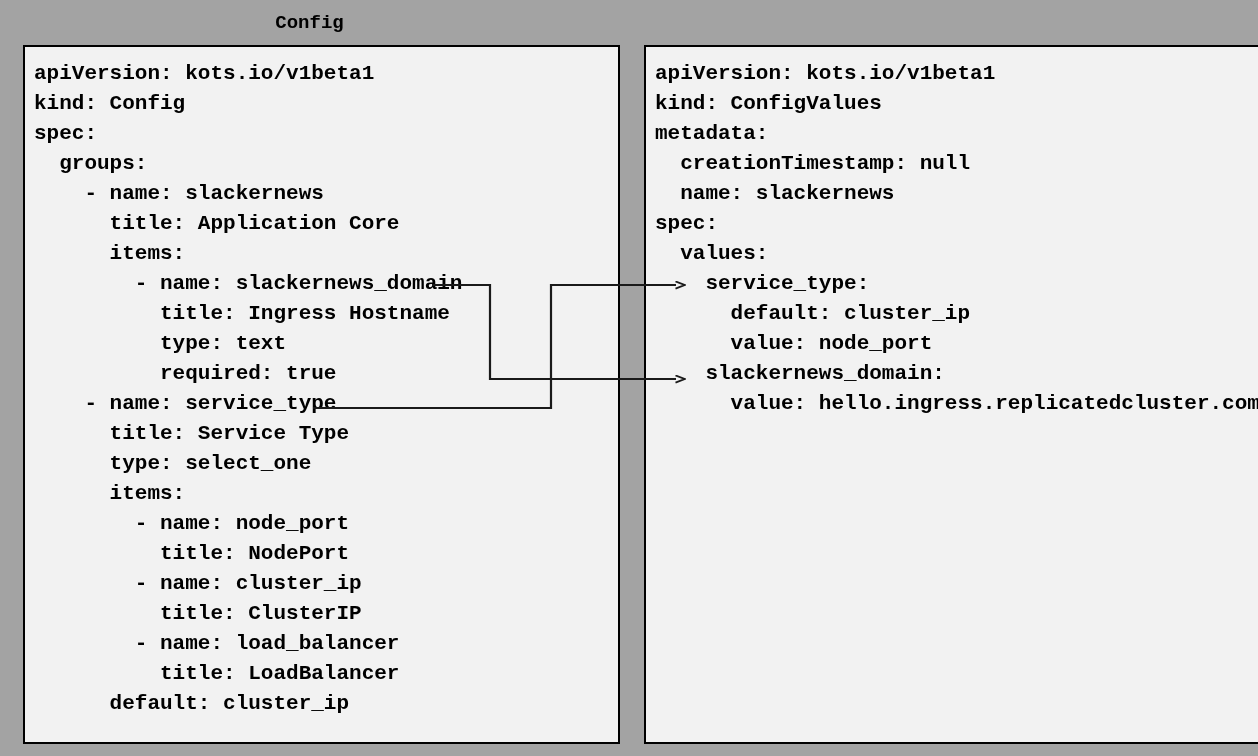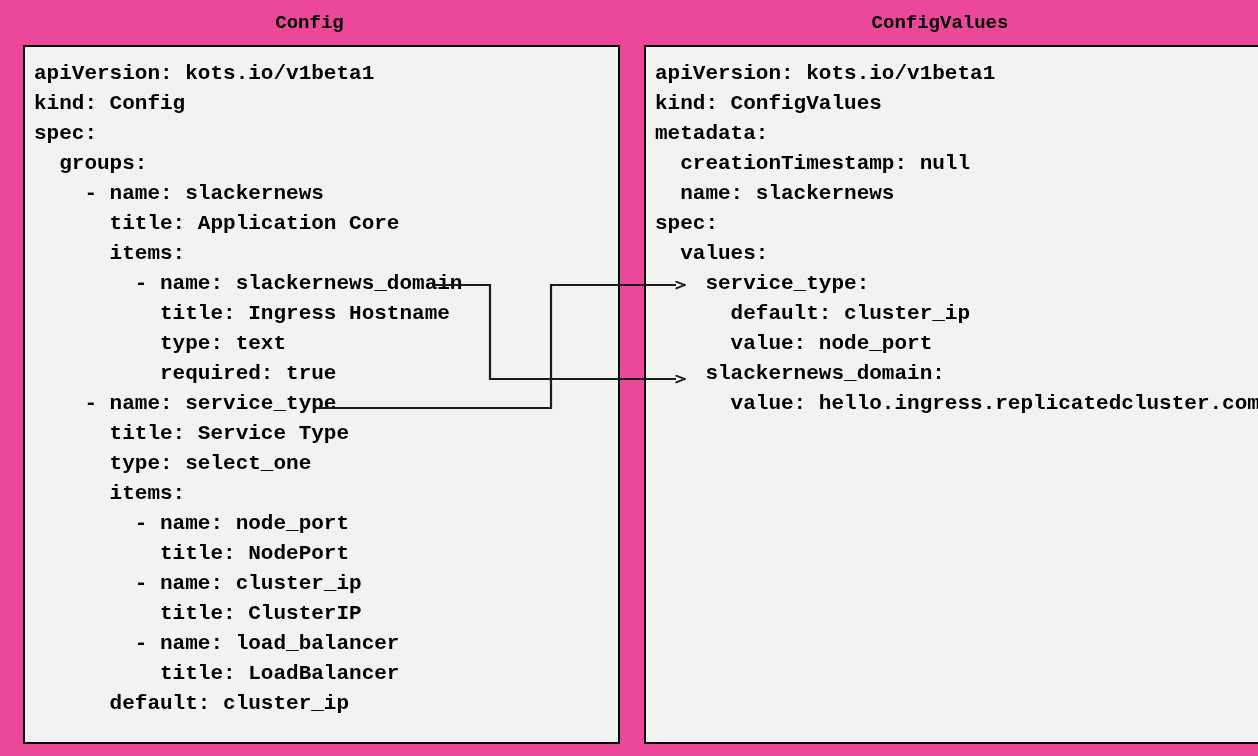--- a/index.html
+++ b/index.html
@@ -4,21 +4,21 @@
 <style>
   html, body {
     margin: 0;
     padding: 0;
     background: #ffffff;
   }
   #canvas {
     position: relative;
     width: 1258px;
     height: 756px;
-    background: #ec4899;
+    background: #a3a3a3;
     font-family: "Liberation Mono", "DejaVu Sans Mono", monospace;
     overflow: hidden;
   }
 
   
   .col-title {
     position: absolute;
     top: 12px;
     font-size: 19px;
     font-weight: bold;
@@ -70,21 +70,20 @@
     height: 756px;
     pointer-events: none;
   }
 </style>
 </head>
 <body>
 
 <div id="canvas">
 
   <div class="col-title" id="title-config">Config</div>
-  <div class="col-title" id="title-values">ConfigValues</div>
 
   <div class="panel" id="panel-config">
     <div class="yaml" id="yaml-config"><div class="line">apiVersion: kots.io/v1beta1</div><div class="line">kind: Config</div><div class="line">spec:</div><div class="line">  groups:</div><div class="line">    - name: slackernews</div><div class="line">      title: Application Core</div><div class="line">      items:</div><div class="line">        - name: slackernews_domain</div><div class="line">          title: Ingress Hostname</div><div class="line">          type: text</div><div class="line">          required: true</div><div class="line">    - name: service_type</div><div class="line">      title: Service Type</div><div class="line">      type: select_one</div><div class="line">      items:</div><div class="line">        - name: node_port</div><div class="line">          title: NodePort</div><div class="line">        - name: cluster_ip</div><div class="line">          title: ClusterIP</div><div class="line">        - name: load_balancer</div><div class="line">          title: LoadBalancer</div><div class="line">      default: cluster_ip</div></div>
   </div>
 
   <div class="panel" id="panel-values">
     <div class="yaml" id="yaml-values"><div class="line">apiVersion: kots.io/v1beta1</div><div class="line">kind: ConfigValues</div><div class="line">metadata:</div><div class="line">  creationTimestamp: null</div><div class="line">  name: slackernews</div><div class="line">spec:</div><div class="line">  values:</div><div class="line">    service_type:</div><div class="line">      default: cluster_ip</div><div class="line">      value: node_port</div><div class="line">    slackernews_domain:</div><div class="line">      value: hello.ingress.replicatedcluster.com</div></div>
   </div>
 
   <svg id="connectors" viewBox="0 0 1258 756" xmlns="http://www.w3.org/2000/svg">

